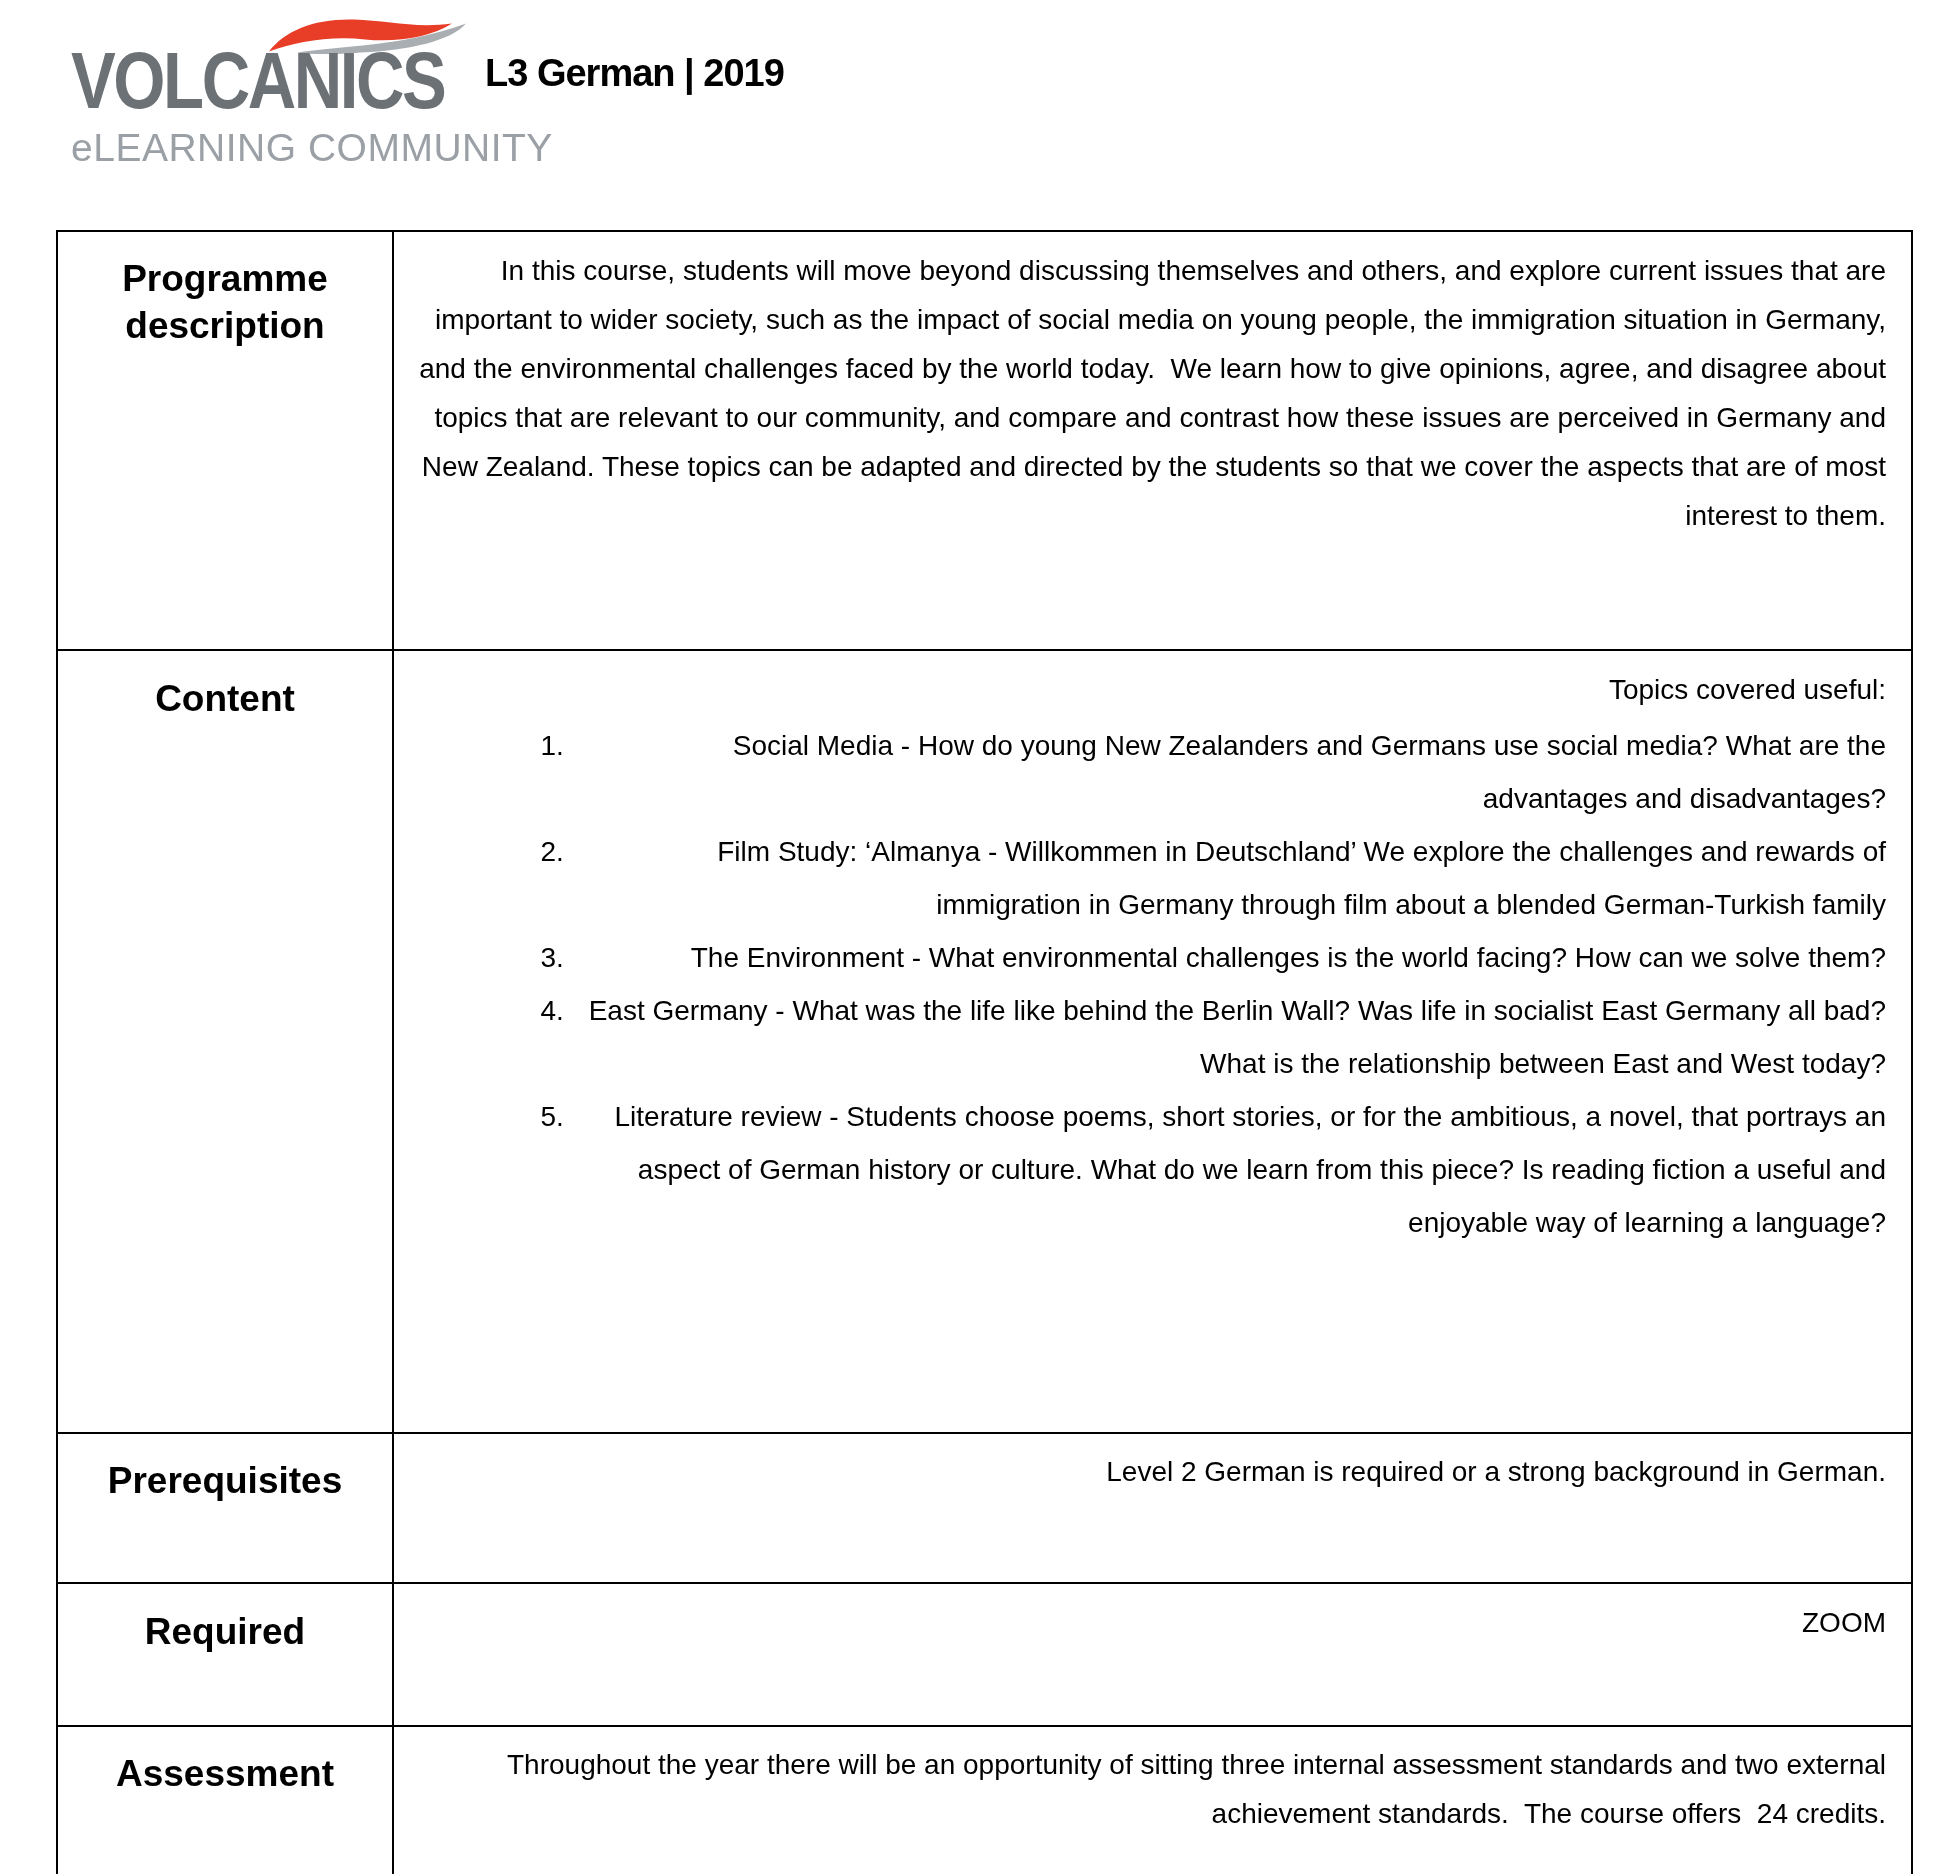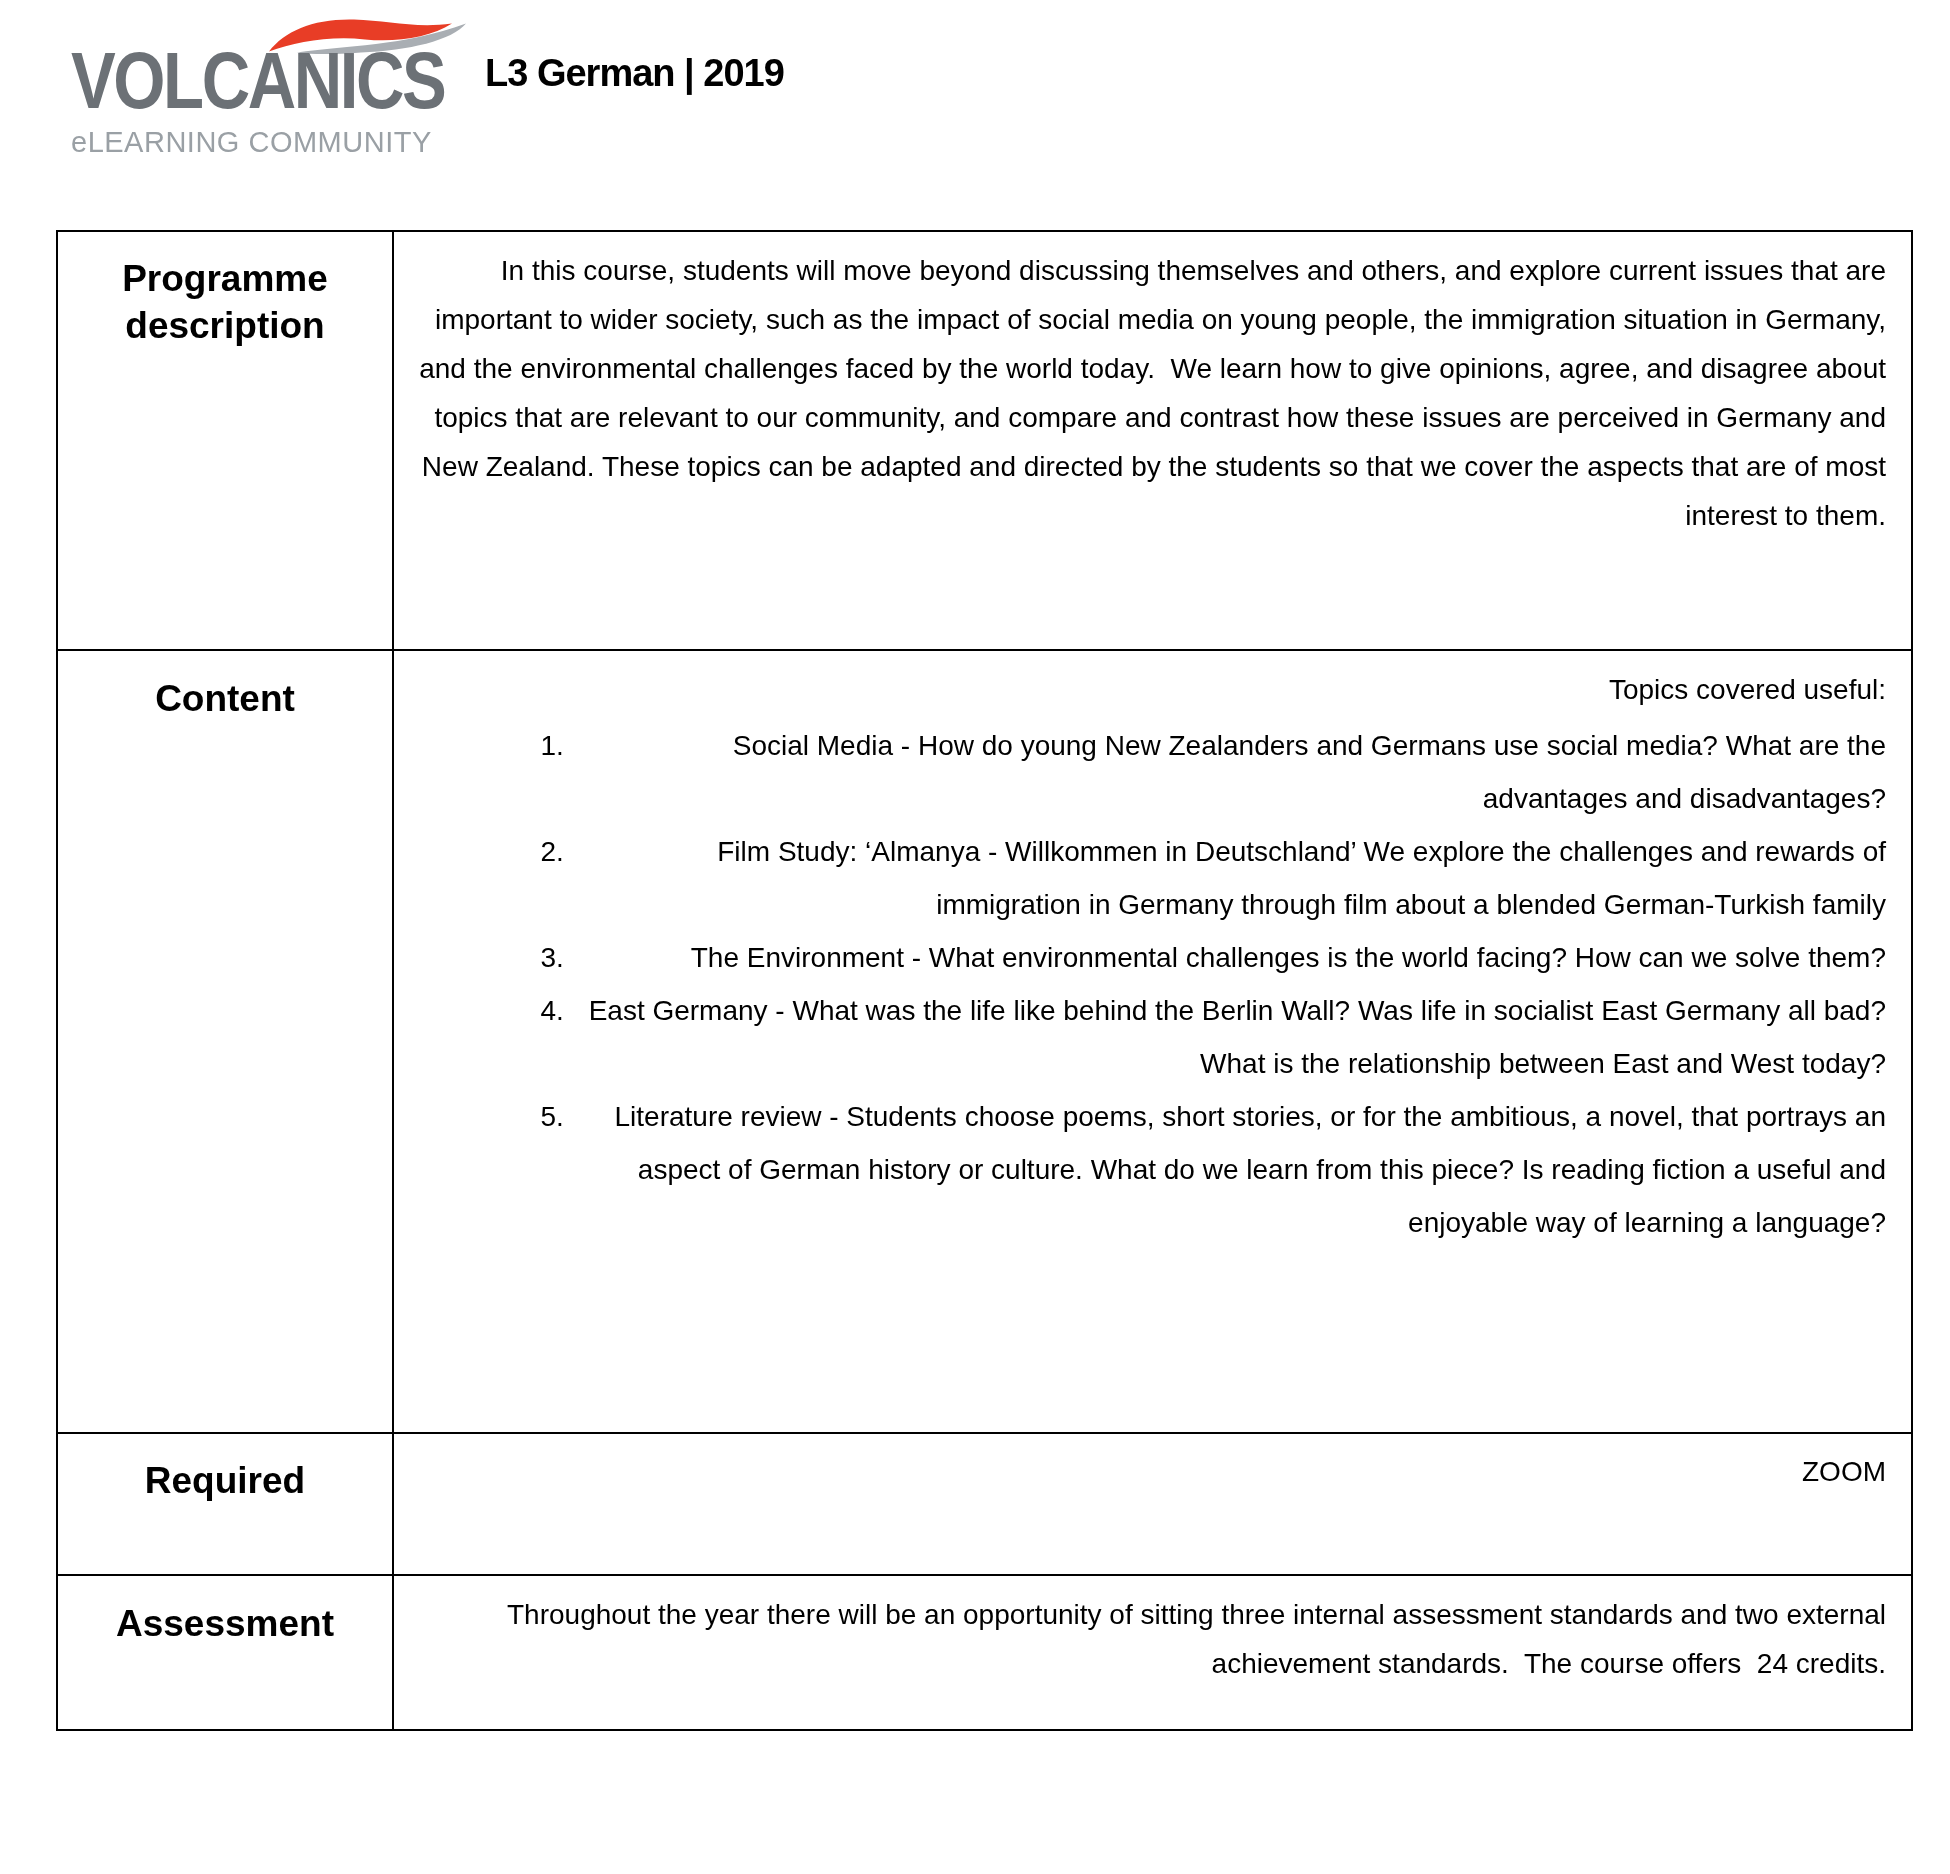--- a/index.html
+++ b/index.html
@@ -8,21 +8,21 @@
 
   
   .logo { position:absolute; left:71px; top:12px; width:410px; }
   .swoosh { position:absolute; left:198px; top:2px; }
   .wordmark {
     margin-top:29px; font-size:79px; font-weight:bold; line-height:1;
     color:#6c7176; letter-spacing:-2.9px;
     transform:scaleX(0.85); transform-origin:0 0; white-space:nowrap;
   }
   .tagline {
-    margin-top:5.9px; font-size:29px; color:#9aa0a5; letter-spacing:0.5px; white-space:nowrap;
+    margin-top:5.9px; font-size:39px; color:#9aa0a5; letter-spacing:0.5px; white-space:nowrap;
   }
   .title {
     position:absolute; left:485px; top:24px;
     font-size:38px; font-weight:bold; letter-spacing:-1px; white-space:nowrap;margin-top:28px;
   }
 
   
   table.course-table {
     position:absolute; left:56px; top:230px; width:1857px;
     border-collapse:collapse; table-layout:fixed;
@@ -89,20 +89,28 @@
         <ol class="topic-list">
           <li><span class="bind-text">Social Media - How do young New Zealanders and Germans use social media? What are the advantages and disadvantages?</span></li>
           <li><span class="bind-text">Film Study: ‘Almanya - Willkommen in Deutschland’ We explore the challenges and rewards of immigration in Germany through film about a blended German-Turkish family</span></li>
           <li><span class="bind-text">The Environment - What environmental challenges is the world facing? How can we solve them?</span></li>
           <li><span class="bind-text">East Germany - What was the life like behind the Berlin Wall? Was life in socialist East Germany all bad? What is the relationship between East and West today?</span></li>
           <li><span class="bind-text">Literature review - Students choose poems, short stories, or for the ambitious, a novel, that portrays an aspect of German history or culture. What do we learn from this piece? Is reading fiction a useful and enjoyable way of learning a language?</span></li>
         </ol>
       </td>
     </tr>
 
+    <tr class="r-prereq">
+      <td class="label-cell">
+        <span class="bind-text">Prerequisites</span>
+      </td>
+      <td class="body-cell">
+        <p class="cell-par bind-text">Level 2 German is required or a strong background in German.</p>
+      </td>
+    </tr>
 
     <tr class="r-required">
       <td class="label-cell">
         <span class="bind-text">Required</span>
       </td>
       <td class="body-cell">
         <p class="cell-par bind-text">ZOOM</p>
       </td>
     </tr>
 

